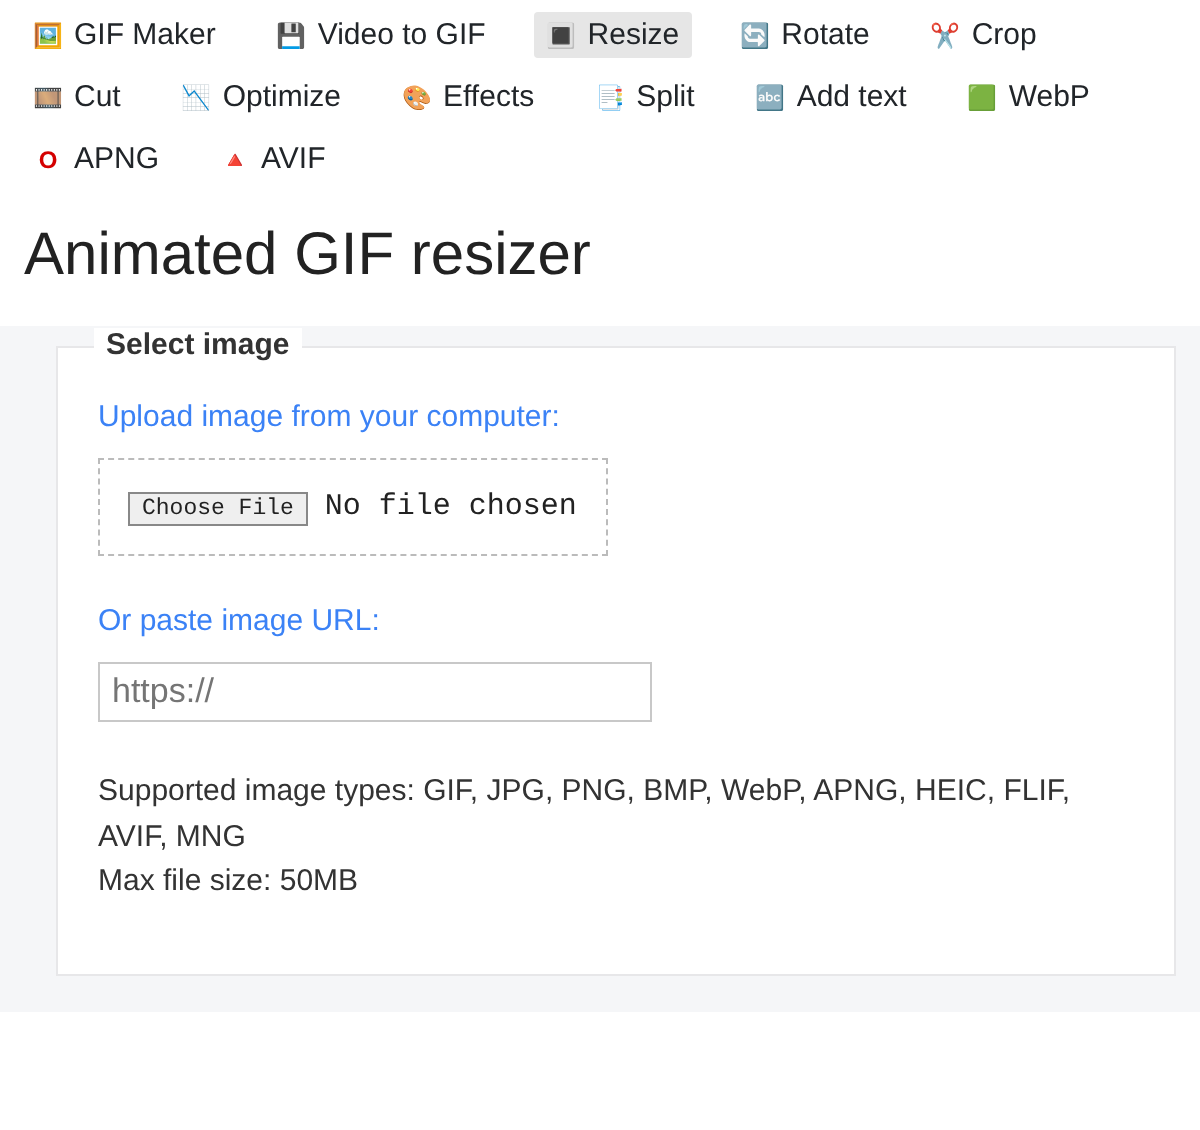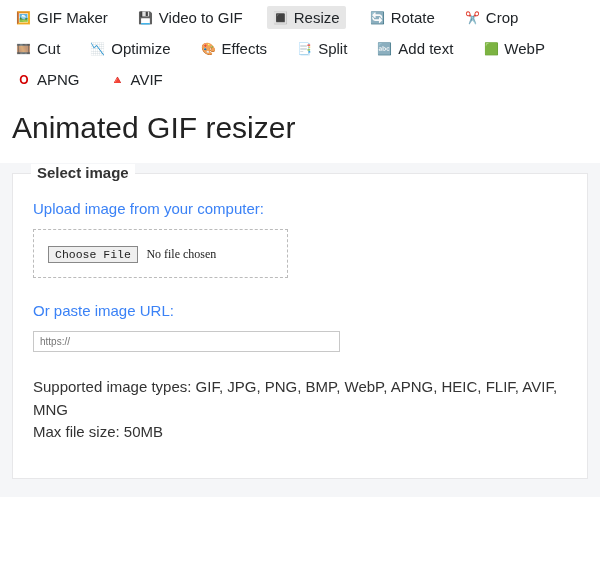--- a/index.html
+++ b/index.html
@@ -39,21 +39,21 @@
     font-size: 12px;
   }
   .page-title {
     font-size: 30px;
     font-weight: 400;
     margin: 16px 0 18px 12px;
     color: #222;
   }
   .outer-panel {
     background: #f5f6f8;
-    padding: 10px 12px 18px 12px;
+    padding: 10px 12px 18px 28px;
   }
   .fieldset {
     border: 1px solid #e7e7e9;
     background: #fff;
     padding: 18px 20px 22px 20px;
     position: relative;
   }
   .legend {
     position: absolute;
     top: -10px;
@@ -78,30 +78,30 @@
   .choose-btn {
     display: inline-block;
     background: #efefef;
     border: 1px solid #888;
     font-size: 11.5px;
     padding: 1px 6px;
     cursor: pointer;
     font-family: Liberation Mono, monospace;
   }
   .no-file {
-    font-size: 12px;
+    font-size: 15px;
     margin-left: 4px;
     color: #222;
-    font-family: Liberation Serif, serif;
+    font-family: Liberation Mono, monospace;
   }
   .url-input {
-    width: 307px;
+    width: 277px;
     border: 1px solid #c8c8c8;
     padding: 4px 6px;
-    font-size: 10px;
+    font-size: 17px;
     color: #999;
     margin-bottom: 24px;
   }
   .hint-text {
     font-size: 15px;
     color: #333;
     line-height: 1.5;
     margin-bottom: 12px;
   }
   .upload-btn {

